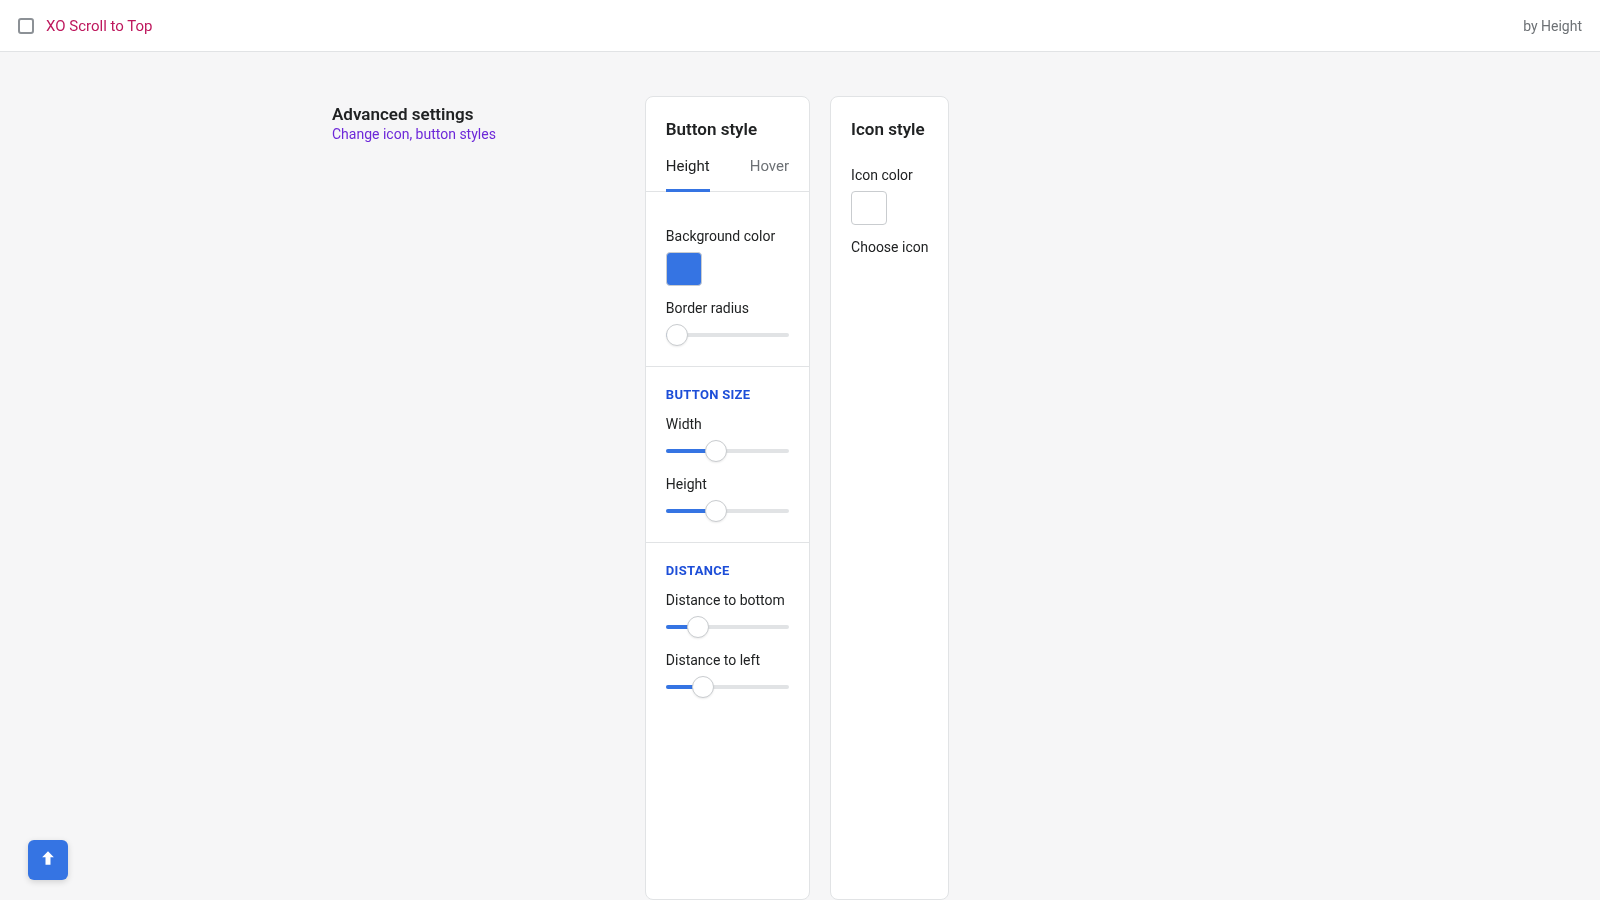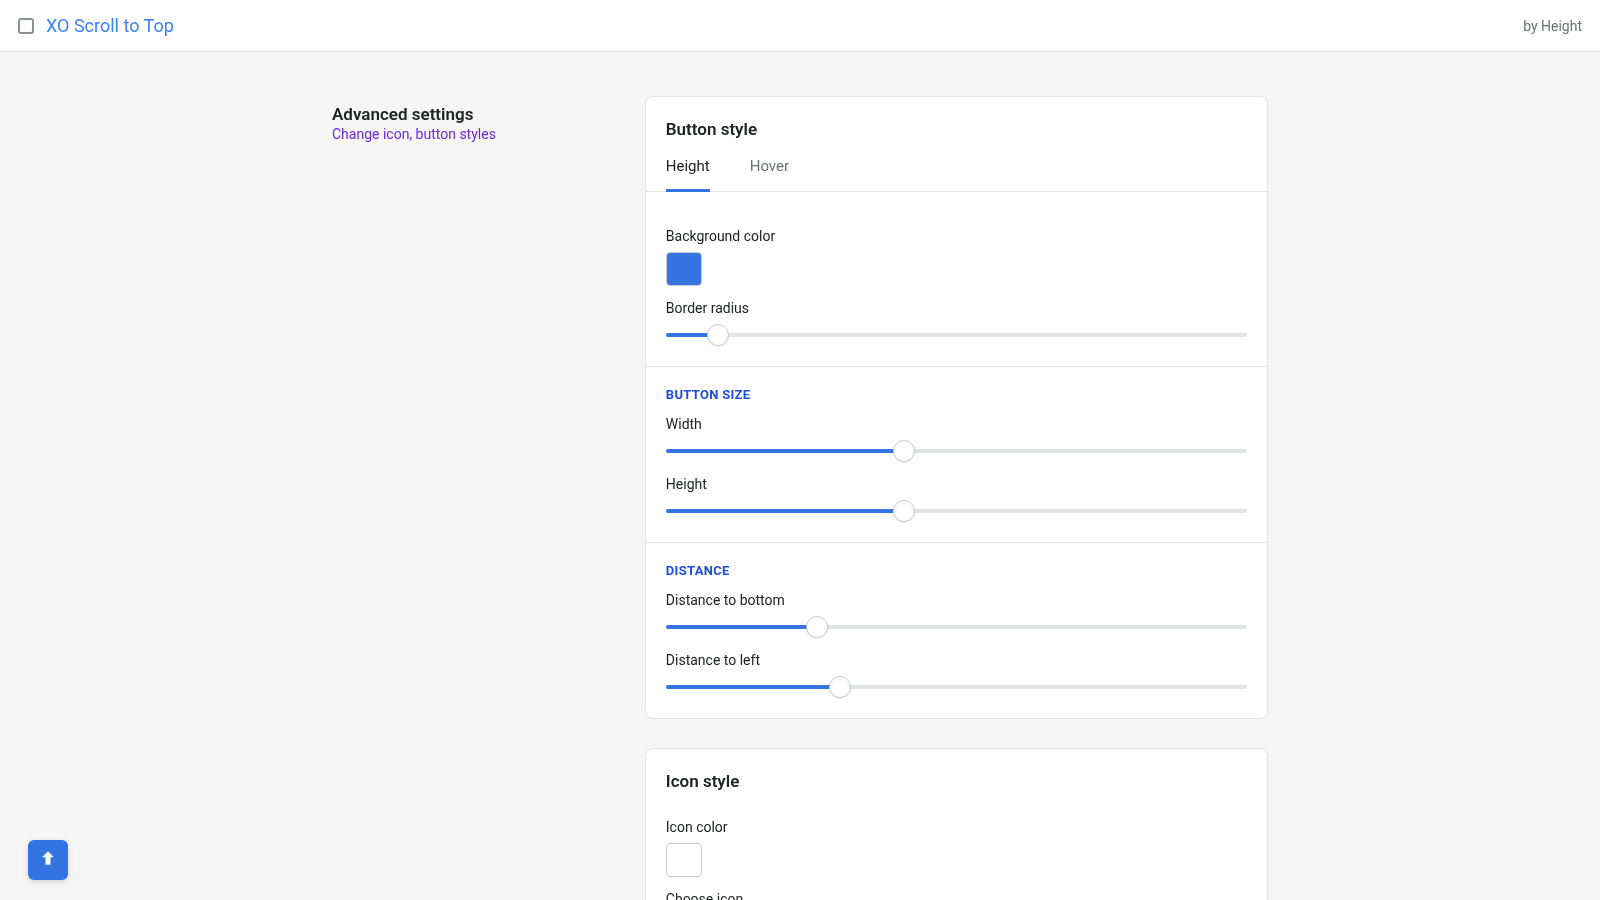--- a/index.html
+++ b/index.html
@@ -19,21 +19,21 @@
     align-items: center;
     justify-content: space-between;
     padding: 0 18px;
   }
   .header-left { display: flex; align-items: center; gap: 12px; }
   .app-icon {
     width: 16px; height: 16px;
     border: 2px solid #8c9196;
     border-radius: 3px;
   }
-  .app-title { font-size: 18px; color: #3b82f6; }
+  .app-title { font-size: 15px; color: #be185d; }
   .by-line { font-size: 14px; color: #6d7175; }
 
   
   .content {
     display: flex;
     justify-content: center;
     padding: 44px 0 0 0;
     height: calc(100% - 52px);
     overflow: hidden;
   }
@@ -56,22 +56,22 @@
   .section-sub {
     font-size: 14px;
     color: #6d28d9;
     line-height: 1.5;
   }
 
   
   .right-col {
     width: 648px;
     display: flex;
-    flex-direction: column;
-    gap: 29px;
+    flex-direction: row;
+    gap: 20px;
   }
   .card {
     background: #ffffff;
     border: 1px solid #e1e3e5;
     border-radius: 8px;
   }
   .card-header {
     padding: 22px 20px 0 20px;
   }
   .card-title {

